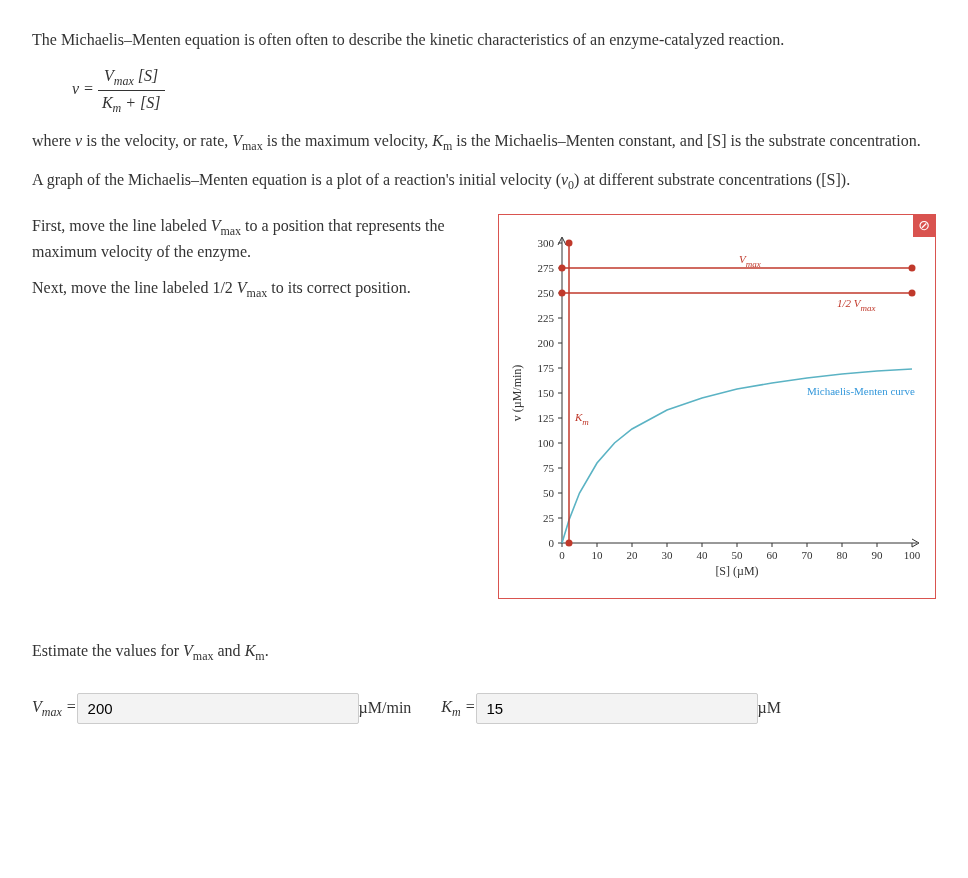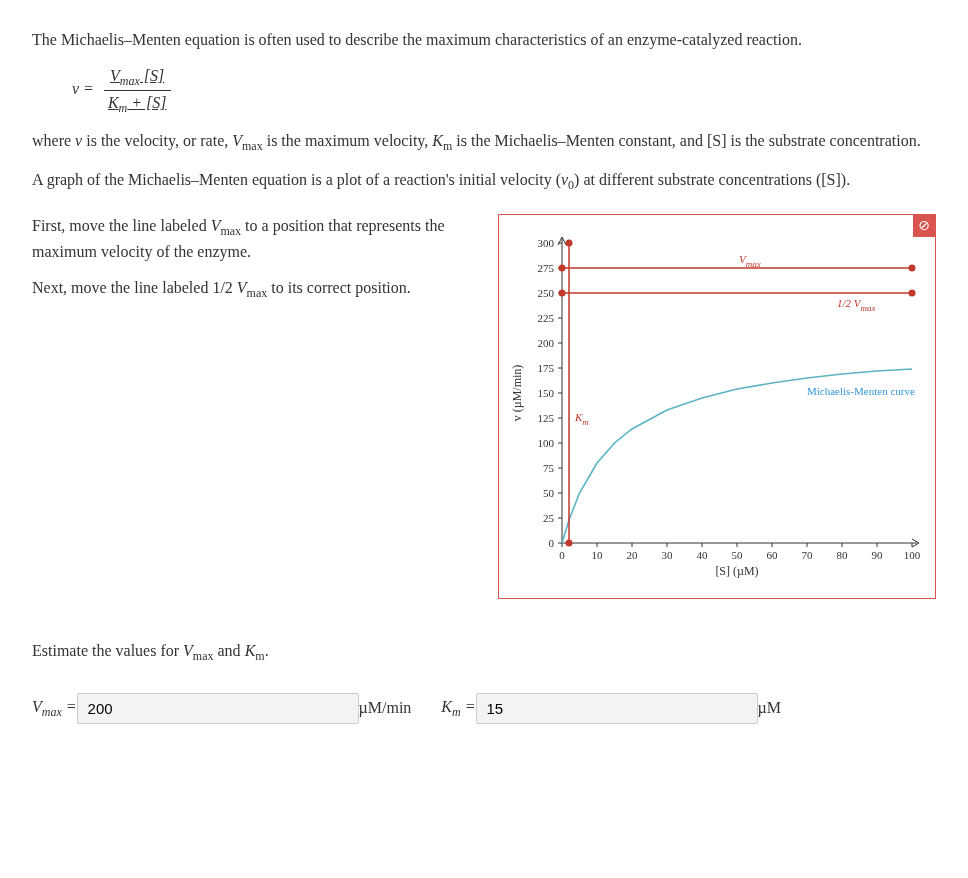--- a/index.html
+++ b/index.html
@@ -14,22 +14,20 @@
   }
   .para { margin: 0 0 12px 0; }
   .eq-block {
     margin: 12px 0 12px 40px;
     font-style: italic;
   }
   .eq-block .frac {
     display: inline-block;
     vertical-align: middle;
     text-align: center;
-    margin-left: 6px;
-    text-decoration: underline;
   }
   .eq-block .num { display:block; border-bottom:1px solid #333; padding:0 4px;}
   .eq-block .den { display:block; padding:0 4px;text-align:right;}
   sub { font-size: 0.75em; }
   .ital { font-style: italic; }
   .midrow {
     display: flex;
     align-items: flex-start;
     gap: 16px;
     margin-top: 20px;
@@ -70,21 +68,21 @@
   }
   .lbl { font-style: italic; }
   svg text { font-family: Georgia, serif; font-size:11px; fill:#333; }
   svg .axistitle { font-size:12px; }
   svg .redtxt { fill:#c0392b; font-style:italic; }
   svg .bluetxt { fill:#3498db; }
 </style>
 </head>
 <body>
 
-<p class="para">The Michaelis–Menten equation is often used to describe the maximum characteristics of an enzyme-catalyzed reaction.</p>
+<p class="para">The Michaelis–Menten equation is often often to describe the kinetic characteristics of an enzyme-catalyzed reaction.</p>
 
 <div class="eq-block">
   <span><span class="ital">v</span> =</span>
   <span class="frac">
     <span class="num"><span class="ital">V</span><sub>max</sub> [S]</span>
     <span class="den"><span class="ital">K</span><sub>m</sub> + [S]</span>
   </span>
 </div>
 
 <p class="para">

